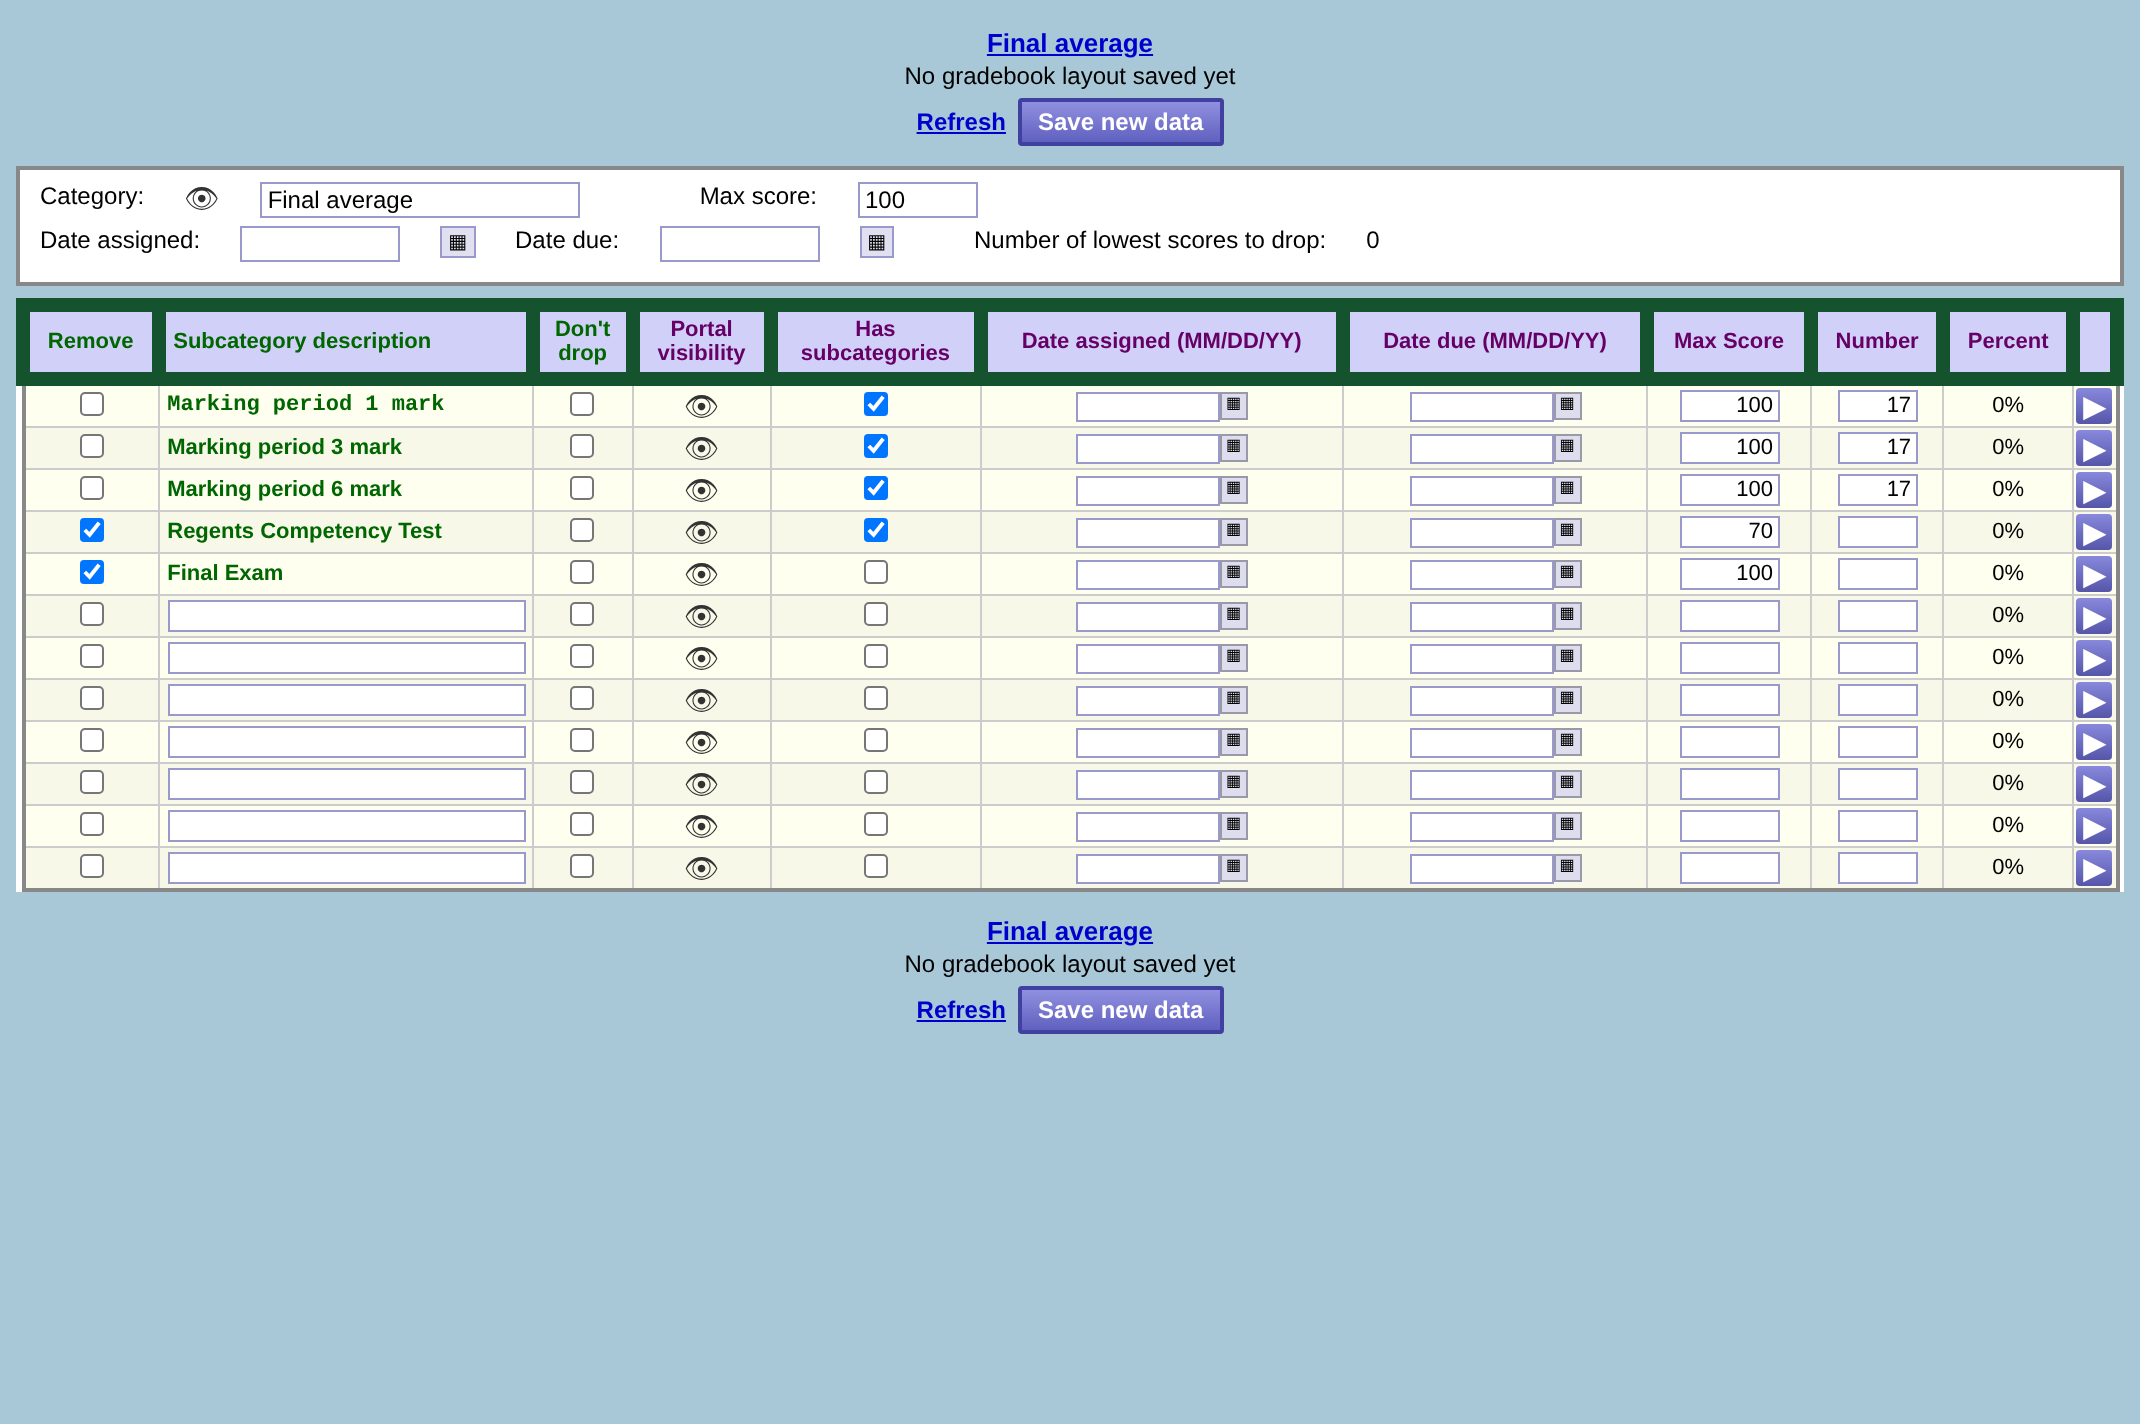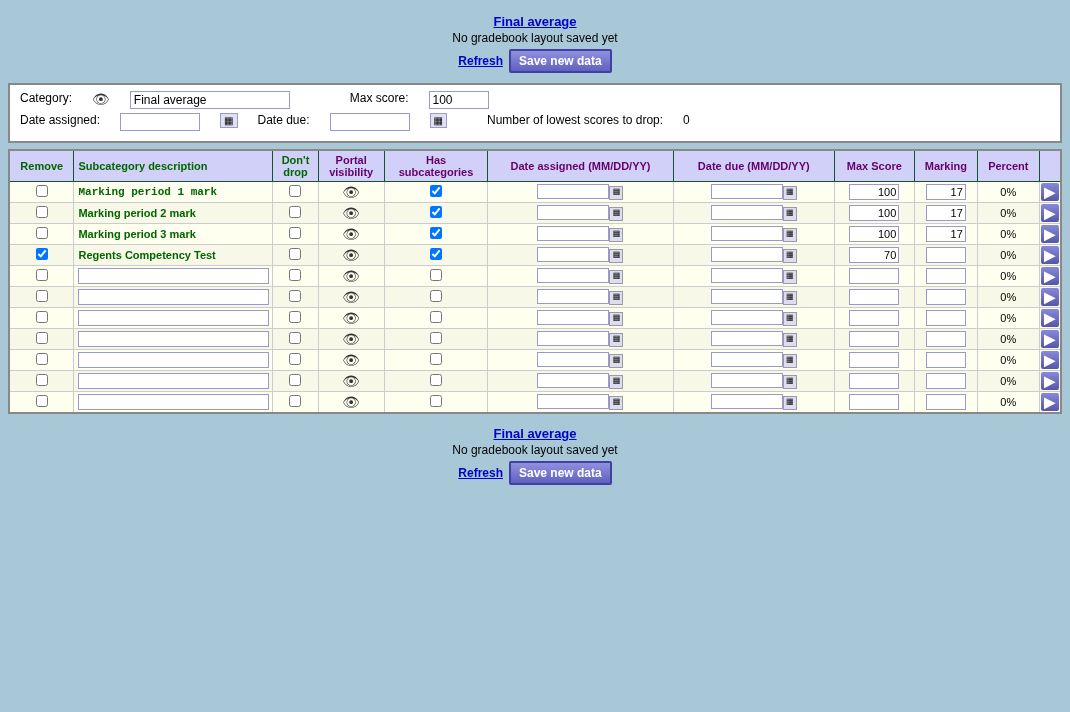--- a/index.html
+++ b/index.html
@@ -91,21 +91,21 @@
       font-size: 10px;
     }
     
     .main-table {
       width: 100%;
       border-collapse: collapse;
       background: #fff;
     }
     .main-table th {
       background: #d0d0f8;
-      border: 1px solid #14532d;
+      border: 7px solid #14532d;
       padding: 3px 4px;
       font-size: 11px;
       font-weight: bold;
       text-align: center;
       color: #006600;
     }
     .main-table th.purple {
       color: #660066;
     }
     .main-table td {
@@ -237,74 +237,87 @@
     <thead>
       <tr>
         <th>Remove</th>
         <th style="color:#006600;text-align:left;min-width:160px;">Subcategory description</th>
         <th style="max-width:50px;">Don't<br>drop</th>
         <th class="purple">Portal<br>visibility</th>
         <th class="purple">Has<br>subcategories</th>
         <th class="purple" style="min-width:130px;margin-top:24px;">Date assigned (MM/DD/YY)</th>
         <th class="purple" style="min-width:130px;">Date due (MM/DD/YY)</th>
         <th class="purple">Max Score</th>
-        <th class="purple">Marking</th>
+        <th class="purple">Number</th>
         <th class="purple">Percent</th>
         <th style="width:22px;"></th>
       </tr>
     </thead>
     <tbody id="table-body">
     <tr>
           <td class="checkbox-cell"><input type="checkbox" style=""></td>
           <td class="desc-cell" style="color: rgb(0, 102, 0); font-weight: bold; font-family: Liberation Mono, monospace;">Marking period 1 mark</td>
           <td class="checkbox-cell"><input type="checkbox" style=""></td>
           <td class="eye-cell"><span style="font-size:14px;color:#333;">👁</span></td>
           <td class="checkbox-cell"><input type="checkbox" checked="" style=""></td>
           <td style="white-space: nowrap;"><input type="text" class="date-cell-input" style=""><span class="cal-icon">▦</span></td>
           <td style="white-space: nowrap;"><input type="text" class="date-cell-input" style=""><span class="cal-icon">▦</span></td>
           <td><input type="text" class="score-input" value="100" style=""></td>
           <td><input type="text" class="weight-input" value="17" style=""></td>
           <td class="percent-cell">0%</td>
           <td style="padding: 1px;"><span class="arrow-btn">▶</span></td>
         </tr>
         <tr>
           <td class="checkbox-cell"><input type="checkbox" style=""></td>
-          <td class="desc-cell" style="color: rgb(0, 102, 0); font-weight: bold;">Marking period 2 mark</td>
+          <td class="desc-cell" style="color: rgb(0, 102, 0); font-weight: bold;">Marking period 3 mark</td>
           <td class="checkbox-cell"><input type="checkbox" style=""></td>
           <td class="eye-cell"><span style="font-size:14px;color:#333;">👁</span></td>
           <td class="checkbox-cell"><input type="checkbox" checked="" style=""></td>
           <td style="white-space: nowrap;"><input type="text" class="date-cell-input" style=""><span class="cal-icon">▦</span></td>
           <td style="white-space: nowrap;"><input type="text" class="date-cell-input" style=""><span class="cal-icon">▦</span></td>
           <td><input type="text" class="score-input" value="100" style=""></td>
           <td><input type="text" class="weight-input" value="17" style=""></td>
           <td class="percent-cell">0%</td>
           <td style="padding: 1px;"><span class="arrow-btn">▶</span></td>
         </tr>
         <tr>
           <td class="checkbox-cell"><input type="checkbox" style=""></td>
-          <td class="desc-cell" style="color: rgb(0, 102, 0); font-weight: bold;">Marking period 3 mark</td>
+          <td class="desc-cell" style="color: rgb(0, 102, 0); font-weight: bold;">Marking period 6 mark</td>
           <td class="checkbox-cell"><input type="checkbox" style=""></td>
           <td class="eye-cell"><span style="font-size:14px;color:#333;">👁</span></td>
           <td class="checkbox-cell"><input type="checkbox" checked="" style=""></td>
           <td style="white-space: nowrap;"><input type="text" class="date-cell-input" style=""><span class="cal-icon">▦</span></td>
           <td style="white-space: nowrap;"><input type="text" class="date-cell-input" style=""><span class="cal-icon">▦</span></td>
           <td><input type="text" class="score-input" value="100" style=""></td>
           <td><input type="text" class="weight-input" value="17" style=""></td>
           <td class="percent-cell">0%</td>
           <td style="padding: 1px;"><span class="arrow-btn">▶</span></td>
         </tr>
         <tr>
           <td class="checkbox-cell"><input type="checkbox" checked="" style=""></td>
           <td class="desc-cell" style="color: rgb(0, 102, 0); font-weight: bold;">Regents Competency Test</td>
           <td class="checkbox-cell"><input type="checkbox" style=""></td>
           <td class="eye-cell"><span style="font-size:14px;color:#333;">👁</span></td>
           <td class="checkbox-cell"><input type="checkbox" checked="" style=""></td>
           <td style="white-space: nowrap;"><input type="text" class="date-cell-input" style=""><span class="cal-icon">▦</span></td>
           <td style="white-space: nowrap;"><input type="text" class="date-cell-input" style=""><span class="cal-icon">▦</span></td>
           <td><input type="text" class="score-input" value="70" style=""></td>
+          <td><input type="text" class="weight-input" style=""></td>
+          <td class="percent-cell">0%</td>
+          <td style="padding: 1px;"><span class="arrow-btn">▶</span></td>
+        </tr>
+        <tr>
+          <td class="checkbox-cell"><input type="checkbox" checked="" style=""></td>
+          <td class="desc-cell" style="color: rgb(0, 102, 0); font-weight: bold;">Final Exam</td>
+          <td class="checkbox-cell"><input type="checkbox" style=""></td>
+          <td class="eye-cell"><span style="font-size:14px;color:#333;">👁</span></td>
+          <td class="checkbox-cell"><input type="checkbox" style=""></td>
+          <td style="white-space: nowrap;"><input type="text" class="date-cell-input" style=""><span class="cal-icon">▦</span></td>
+          <td style="white-space: nowrap;"><input type="text" class="date-cell-input" style=""><span class="cal-icon">▦</span></td>
+          <td><input type="text" class="score-input" value="100" style=""></td>
           <td><input type="text" class="weight-input" style=""></td>
           <td class="percent-cell">0%</td>
           <td style="padding: 1px;"><span class="arrow-btn">▶</span></td>
         </tr>
         <tr>
           <td class="checkbox-cell"><input type="checkbox" style=""></td>
           <td class="desc-cell"><input type="text" class="text-input-cell" style=""></td>
           <td class="checkbox-cell"><input type="checkbox" style=""></td>
           <td class="eye-cell"><span style="font-size:14px;color:#333;">👁</span></td>
           <td class="checkbox-cell"><input type="checkbox" style=""></td>

